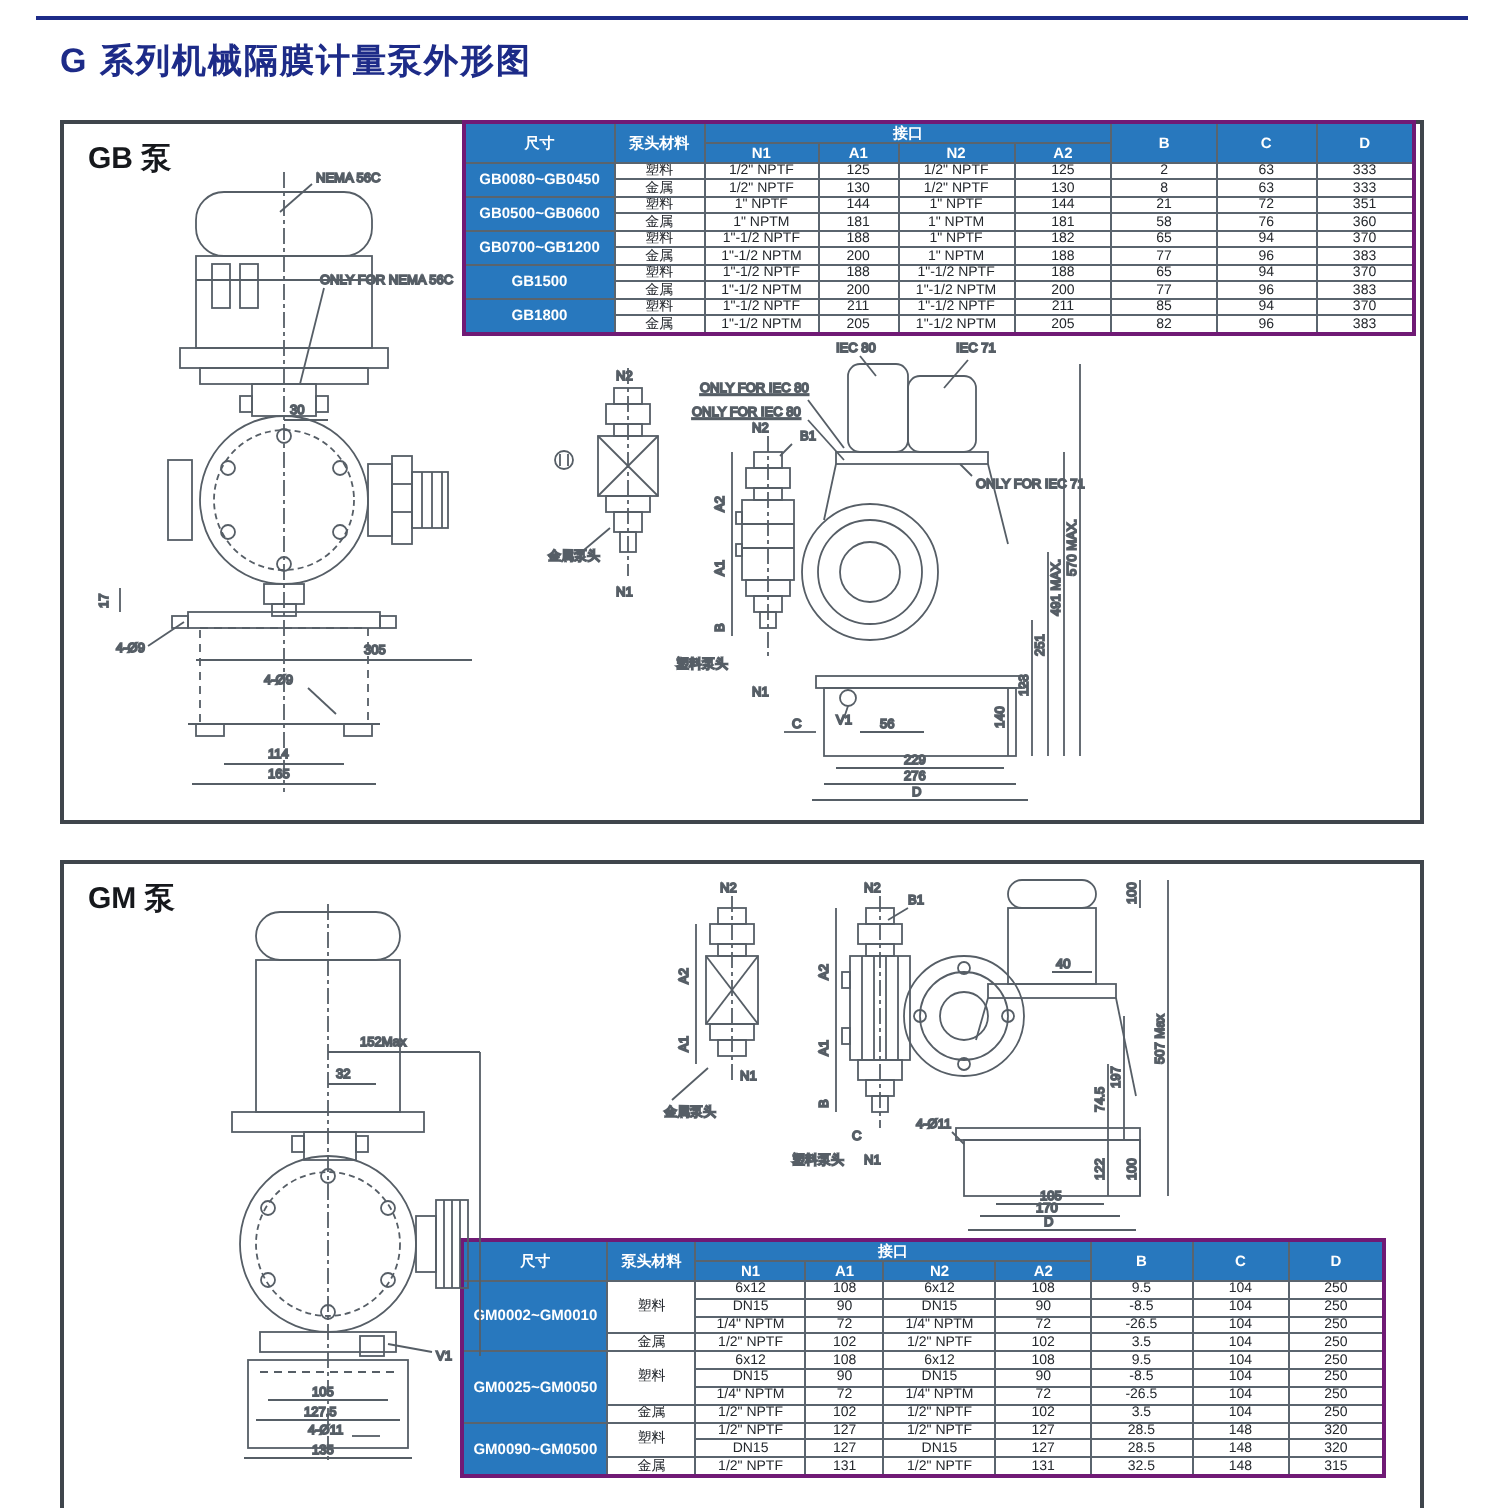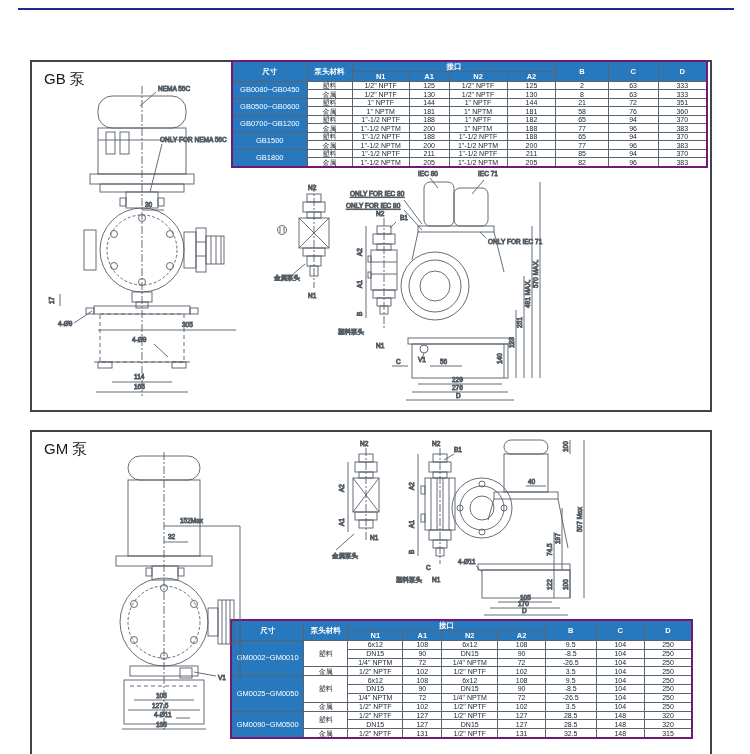--- a/index.html
+++ b/index.html
@@ -4,41 +4,42 @@
 <style>
   html,body{margin:0;padding:0;background:#ffffff;}
   .page{position:relative;width:750px;height:754px;background:#ffffff;overflow:hidden;
         font-family:"Liberation Sans",sans-serif;}
   .top-rule{position:absolute;left:18px;top:8px;width:716px;height:2px;background:#1d2b88;}
   .doc-title{position:absolute;left:30px;top:19px;margin:0;font-size:17px;font-weight:bold;
              color:#1d2b88;letter-spacing:1px;}
   .panel{position:absolute;border:2px solid #3f454c;background:#fff;}
   .panel-gb{left:30px;top:60px;width:678px;height:348px;}
   .panel-gm{left:30px;top:430px;width:678px;height:322px;}
-  .panel-label{position:absolute;left:12px;top:8px;font-size:15px;font-weight:normal;color:#16181c;}
+  .panel-label{position:absolute;left:12px;top:8px;font-size:15px;font-weight:bold;color:#16181c;}
   .tbl{position:absolute;}
   .tbl-gb{left:199px;top:-2px;width:477px;height:108px;}
   .tbl-gm{left:198px;top:187px;width:463px;height:120px;}
   table.spec{width:100%;height:100%;border-collapse:collapse;table-layout:fixed;
              border:2px solid #701a75;}
   table.spec th,table.spec td{border:1px solid #5a646e;padding:0;margin:0;text-align:center;
              vertical-align:middle;font-size:7px;line-height:1;color:#23272c;
              overflow:hidden;white-space:nowrap;}
   table.spec thead th{background:#2878be;color:#ffffff;font-weight:bold;font-size:7.5px;height:9px;}
-  table.spec td.size-cell{background:#2878be;color:#ffffff;font-weight:normal;font-size:7.5px;}
+  table.spec td.size-cell{background:#2878be;color:#ffffff;font-weight:bold;font-size:7.5px;}
   table.spec td.mat-cell{background:#ffffff;}
   svg.draw{position:absolute;overflow:visible;}
   svg .dtx{font-size:6.5px;fill:#2b3036;font-family:"Liberation Sans",sans-serif;}
   svg .dcn{font-size:6.5px;fill:#2b3036;font-family:"Liberation Sans",sans-serif;}
 </style>
 </head>
 <body>
 
 <div class="page">
   <div class="top-rule"></div>
+  <h1 class="doc-title">G 系列机械隔膜计量泵外形图</h1>
 
   <section class="panel panel-gb">
     <div class="panel-label">GB 泵</div>
 
     <div class="tbl tbl-gb">
       <table class="spec">
           <colgroup>
             <col style="width: 15.8%;">
             <col style="width: 9.5%;">
             <col style="width: 12%;">

